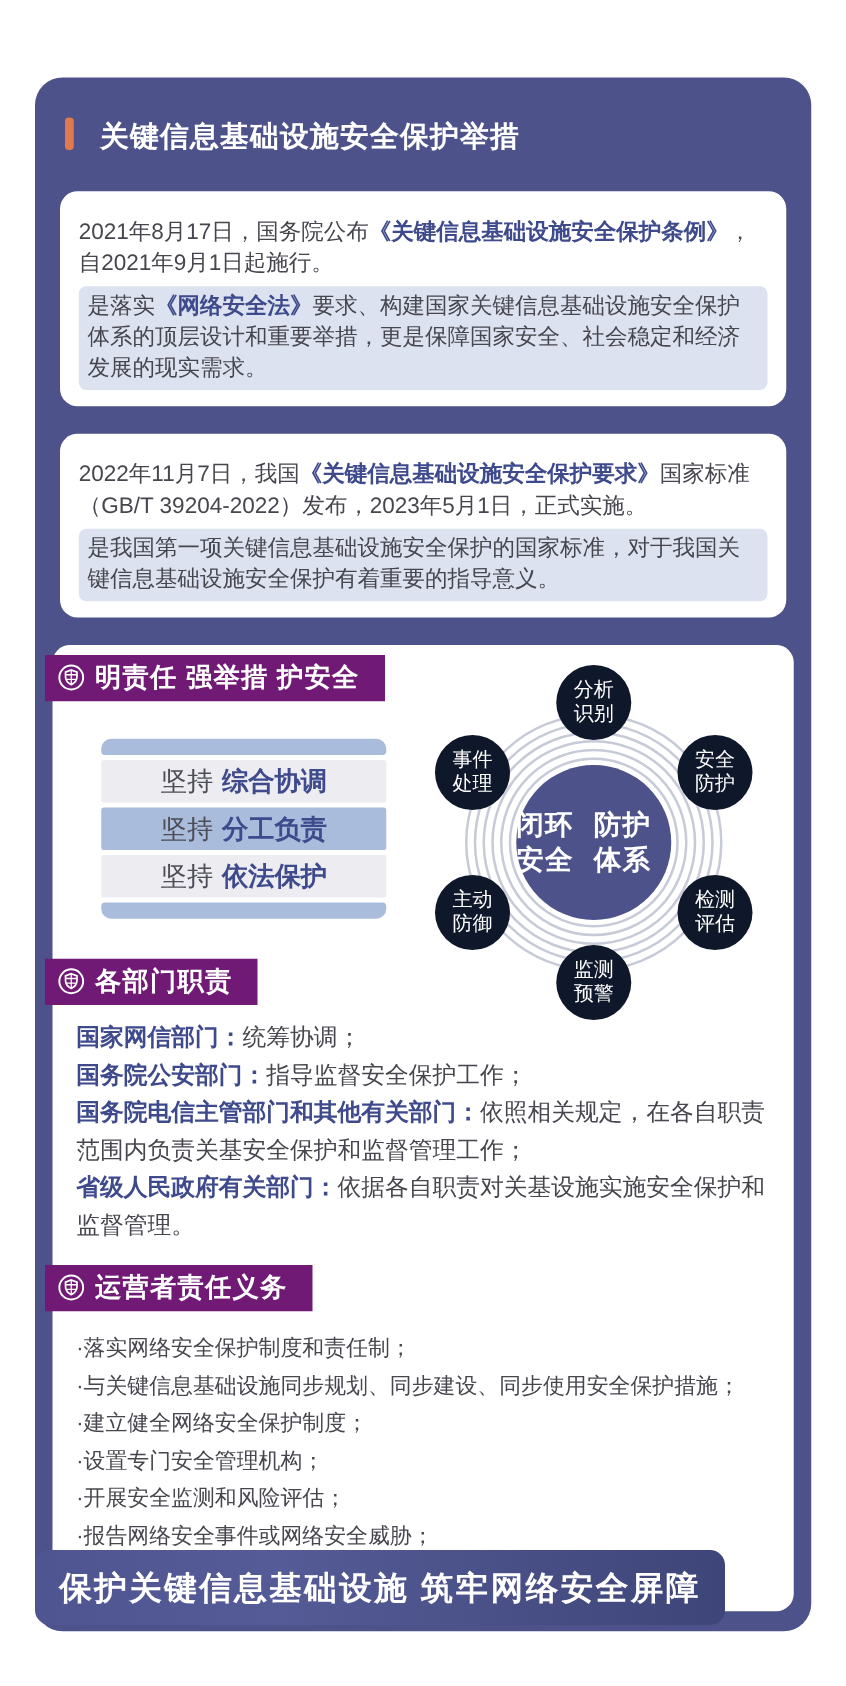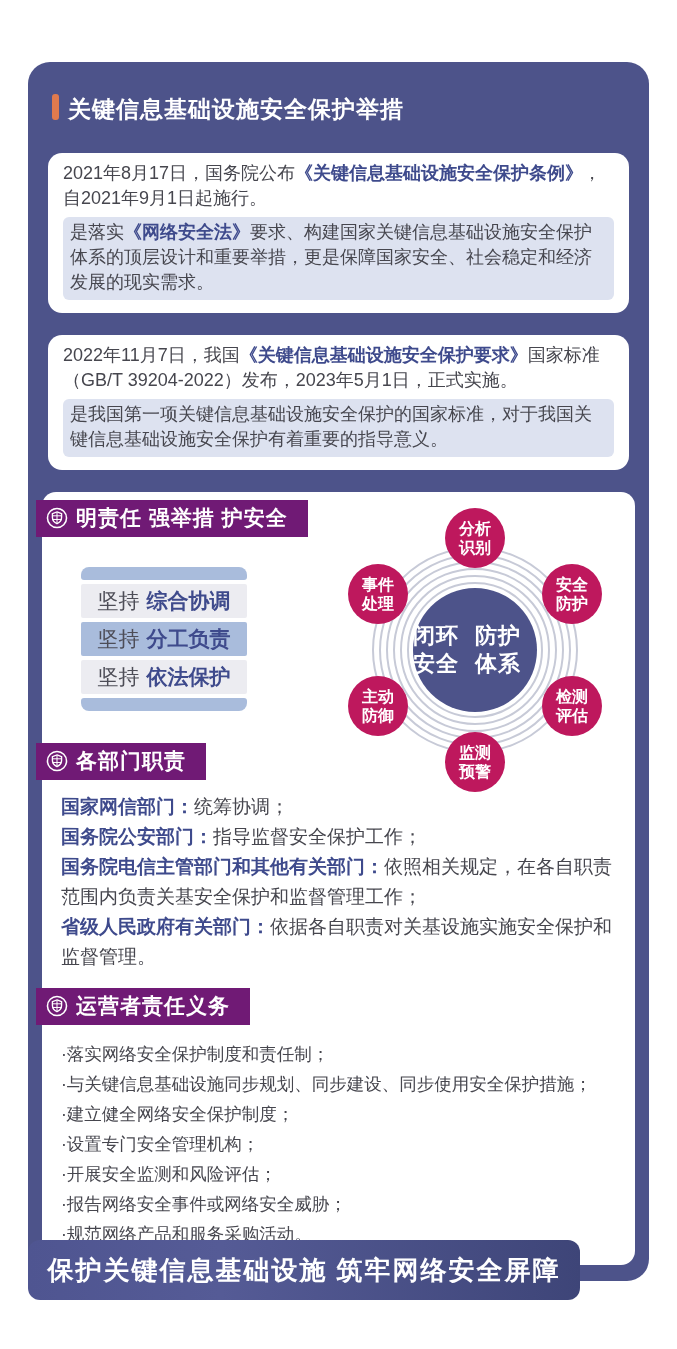--- a/index.html
+++ b/index.html
@@ -7,26 +7,26 @@
   body {
     width:677px; height:1349px; margin:0 auto; position:relative;
     font-family:"Liberation Sans","DejaVu Sans",sans-serif;
     -webkit-font-smoothing:antialiased;
   }
   .poster {
     position:absolute; left:28px; top:62px; width:621px;
     background:#4d538a; border-radius:22px; padding:16px 20px 16px;
   }
   
-  .title-row { display:flex; gap:9px; margin:16px 0 28px 4px; }
+  .title-row { display:flex; gap:21px; margin:16px 0 28px 4px; }
   .title-marker { width:7px; height:26px; background:#e07a4e; border-radius:3px; flex:0 0 auto; }
   .page-title { color:#ffffff; font-size:23px; font-weight:bold; letter-spacing:1px; }
   
   .card {
-    background:#ffffff; border-radius:14px; padding:8px 15px 13px;
+    background:#ffffff; border-radius:14px; padding:20px 15px 13px;
     margin-bottom:22px; font-size:18px; line-height:25px; color:#46464e;
   }
   .card .bt { font-weight:bold; color:#3e4a8c; }
   .hl {
     display:block; background:#dde2f0; border-radius:6px;
     padding:3px 7px 5px; margin-top:6px; line-height:25px;
   }
   
   .panel {
     position:relative; background:#ffffff; border-radius:14px;
@@ -34,21 +34,21 @@
   }
   
   .banner {
     display:inline-flex; align-items:center; gap:8px;
     background:#701a75; color:#ffffff; font-weight:bold; font-size:21px;
     padding:4px 20px 5px 10px; margin-left:-25px; letter-spacing:1px;
     position:relative; z-index:3;
   }
   .banner svg { display:block; }
   
-  .pills { width:166px; margin:30px 16px 0 20px; }
+  .pills { width:228px; margin:30px 16px 0 20px; }
   .pill-bar { height:13px; background:#a9bcdc; margin-bottom:4px; }
   .pill-bar.top { border-radius:8px 8px 3px 3px; }
   .pill-bar.bottom { border-radius:3px 3px 8px 8px; margin-bottom:0; margin-top:0; }
   .pill {
     height:34px; display:flex; align-items:center; justify-content:center;
     font-size:21px; margin-bottom:4px; border-radius:2px;
   }
   .pill.gray { background:#ececf1; }
   .pill.blue { background:#a9bcdc; }
   .pill .keep { color:#4d4d57; margin-right:7px; }
@@ -62,23 +62,23 @@
   .r4 { width:178px; height:178px; left:61px;  top:61px; }
   .r5 { width:192px; height:192px; left:54px;  top:54px; }
   .r6 { width:206px; height:206px; left:47px;  top:47px; }
   .hub {
     position:absolute; left:88px; top:88px; width:124px; height:124px;
     background:#4d538a; border-radius:50%;
     display:flex; flex-direction:row; align-items:center; justify-content:center;
     color:#fff; font-weight:bold; font-size:22px; line-height:28px; letter-spacing:1px;
   }
   .node {
-    position:absolute; width:60px; height:60px; background:#be185d; border-radius:50%;
+    position:absolute; width:60px; height:60px; background:#0f172a; border-radius:50%;
     display:flex; flex-direction:column; align-items:center; justify-content:center;
-    color:#fff; font-weight:bold; font-size:16px; line-height:19px; z-index:4;
+    color:#fff; font-weight:normal; font-size:16px; line-height:19px; z-index:4;
   }
   .n-top { left:120px; top:8px; }
   .n-ur  { left:217px; top:64px; }
   .n-lr  { left:217px; top:176px; }
   .n-bot { left:120px; top:232px; }
   .n-ll  { left:23px;  top:176px; }
   .n-ul  { left:23px;  top:64px; }
   
   .duties { margin:32px 0 0; }
   .duty { font-size:19px; line-height:30px; color:#46464e; }

